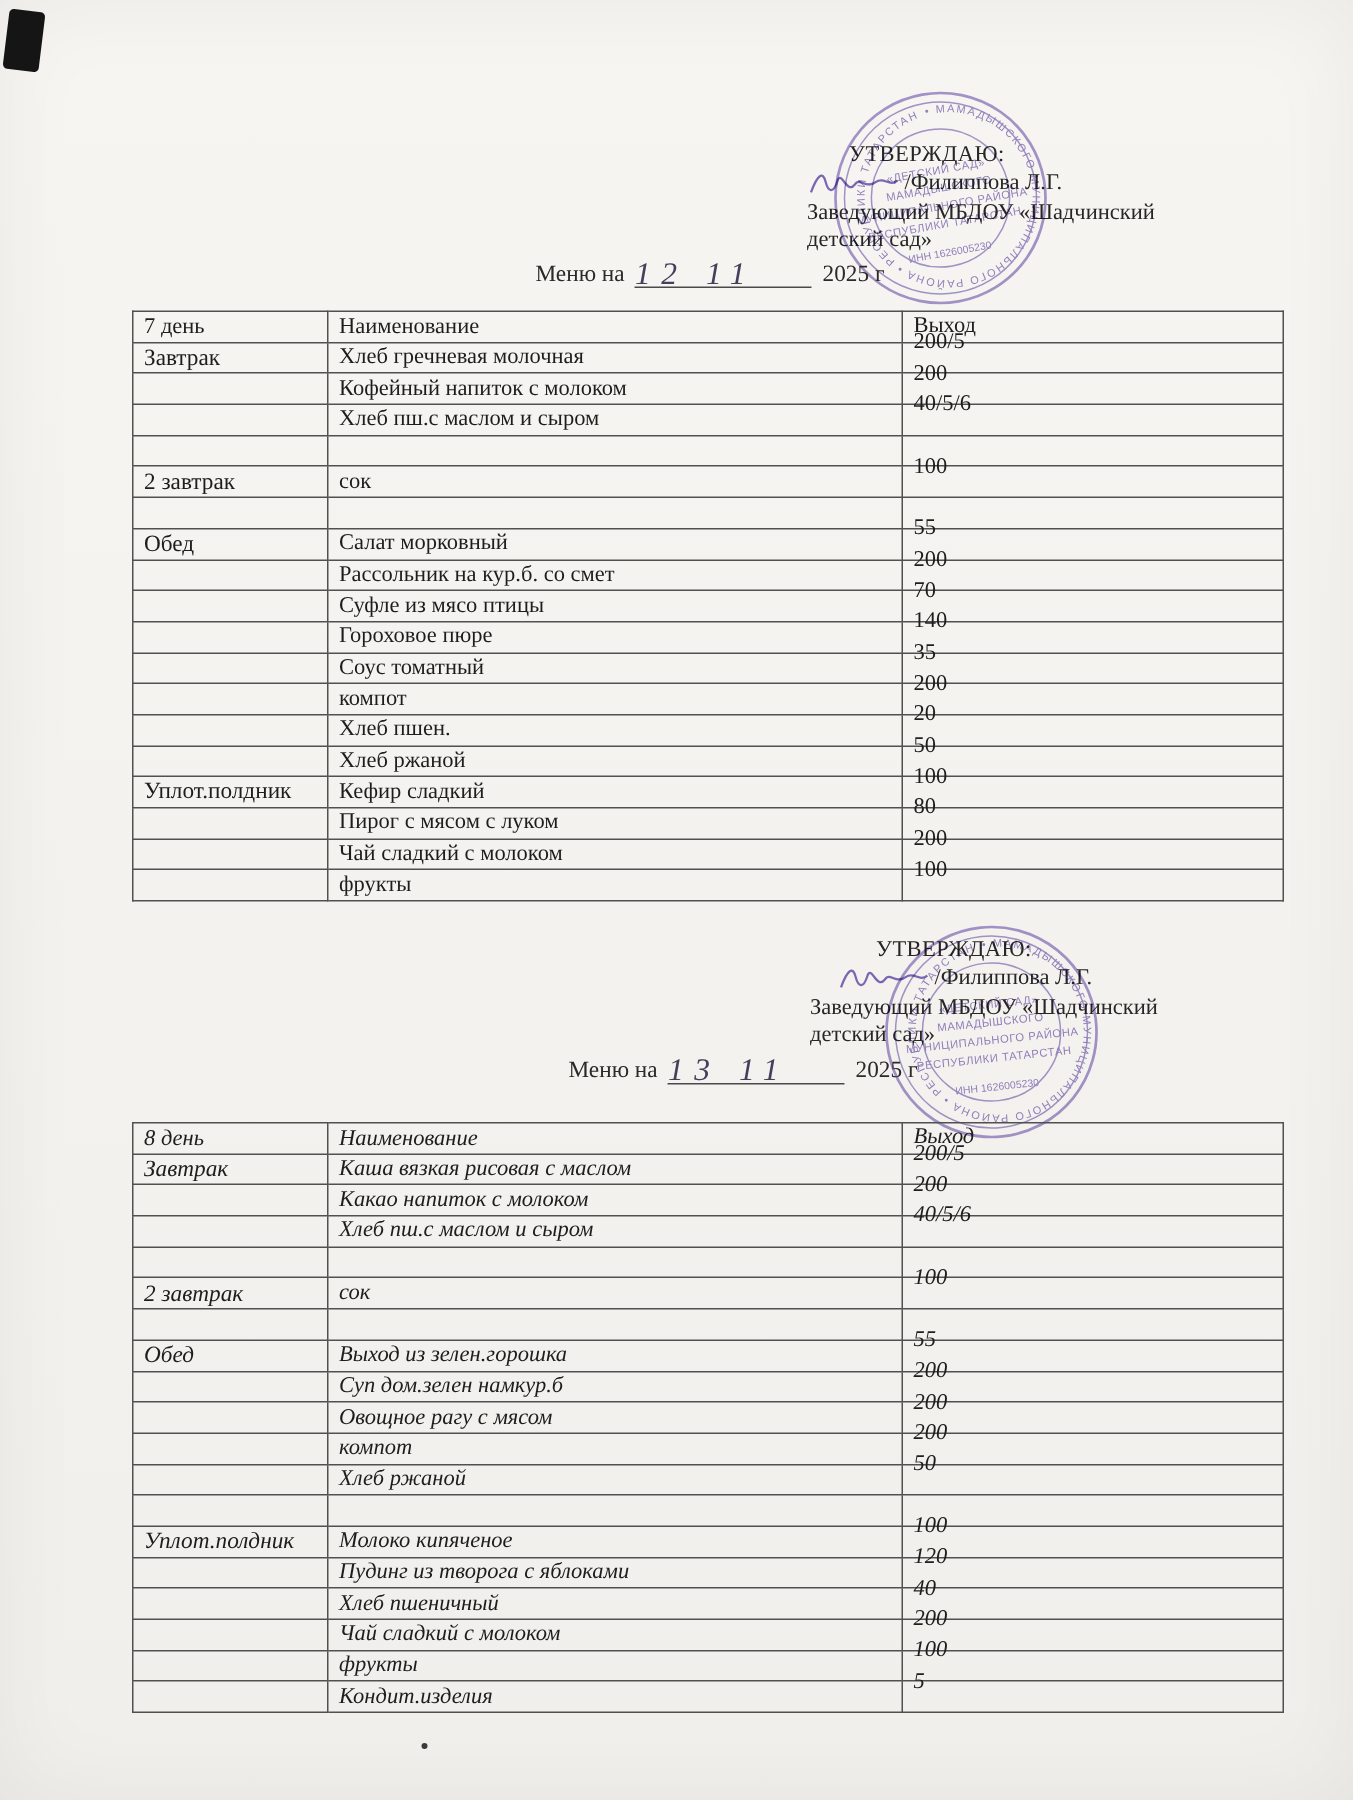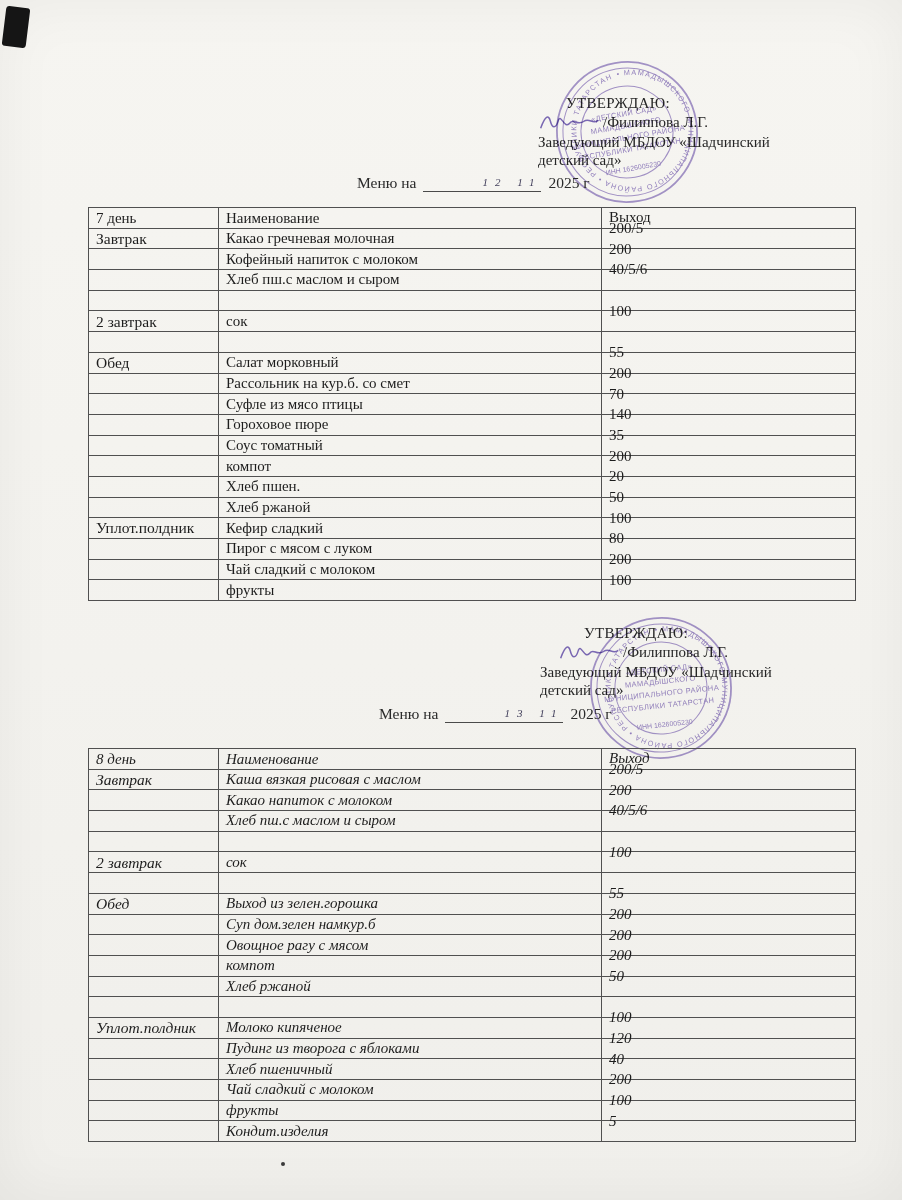--- a/index.html
+++ b/index.html
@@ -31,22 +31,22 @@
   .st-c { fill:none; stroke:#7b63b8; stroke-width:1.8; opacity:0.85; }
   .st-c.thin { stroke-width:1; }
   .st-ring { font-family:"Liberation Sans",sans-serif; font-size:7.3px; letter-spacing:1.2px; fill:#7b63b8; }
   .st-center { font-family:"Liberation Sans",sans-serif; font-size:7.5px; fill:#7b63b8;
     text-anchor:middle; letter-spacing:0.4px; }
   .st-inn { font-family:"Liberation Sans",sans-serif; font-size:7px; fill:#7b63b8; text-anchor:middle; }
 
   
   .menu-title { position:absolute; font-size:15.5px; display:flex; align-items:flex-end; gap:7px; color:#2a2a2a;margin-left:39px; }
   .date-line { display:inline-block; min-width:118px; border-bottom:1.2px solid #4a4a4a;
-    text-align:right; font-style:italic; color:#43405c; letter-spacing:7px;
-    font-size:11px; line-height:15px; padding-bottom:1px; }
+    text-align:left; font-style:italic; color:#43405c; letter-spacing:7px;
+    font-size:21px; line-height:15px; padding-bottom:1px; }
 
   
   .menu-table { position:absolute; border-collapse:collapse; table-layout:fixed;
     width:767px; font-size:15px; color:#1d1d1d; background:transparent; }
   .menu-table th, .menu-table td {
     border:1px solid #505050; padding:0 7px; height:20.7px;
     font-weight:normal; text-align:left; white-space:nowrap; overflow:visible;
   }
   .menu-table th { vertical-align:bottom; padding-bottom:1px; }
   .menu-table th.c3 { vertical-align:top; padding-top:1px; }
@@ -106,21 +106,21 @@
     <thead>
         <tr>
           <th class="c1"><span>7 день</span></th>
           <th class="c2"><span>Наименование</span></th>
           <th class="c3"><span class="val-h">Выход</span></th>
         </tr>
       </thead>
     <tbody>
         <tr>
           <td class="c1"><span>Завтрак</span></td>
-          <td class="c2"><span>Какао гречневая молочная</span></td>
+          <td class="c2"><span>Хлеб гречневая молочная</span></td>
           <td class="c3"><span class="val">200/5</span></td>
         </tr>
         <tr>
           <td class="c1"><span></span></td>
           <td class="c2"><span>Кофейный напиток с молоком</span></td>
           <td class="c3"><span class="val">200</span></td>
         </tr>
         <tr>
           <td class="c1"><span></span></td>
           <td class="c2"><span>Хлеб пш.с маслом и сыром</span></td>

